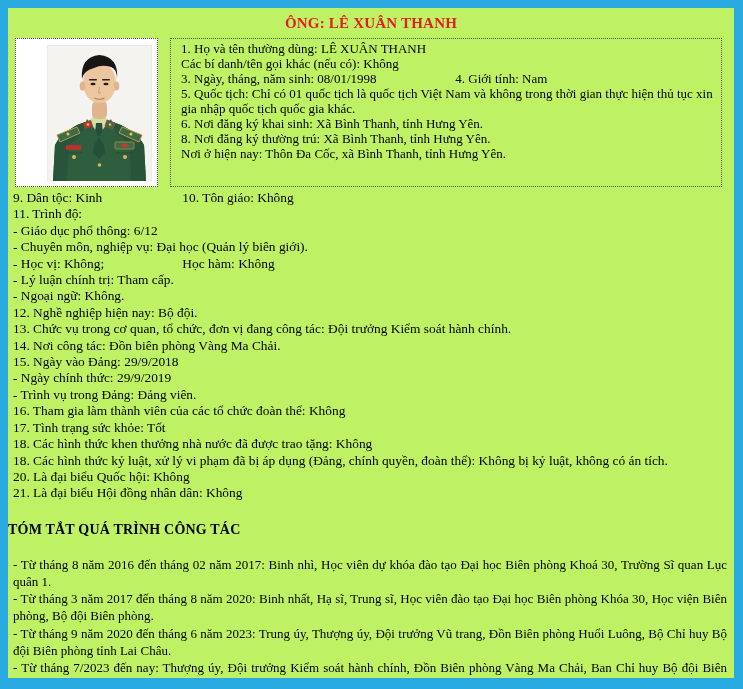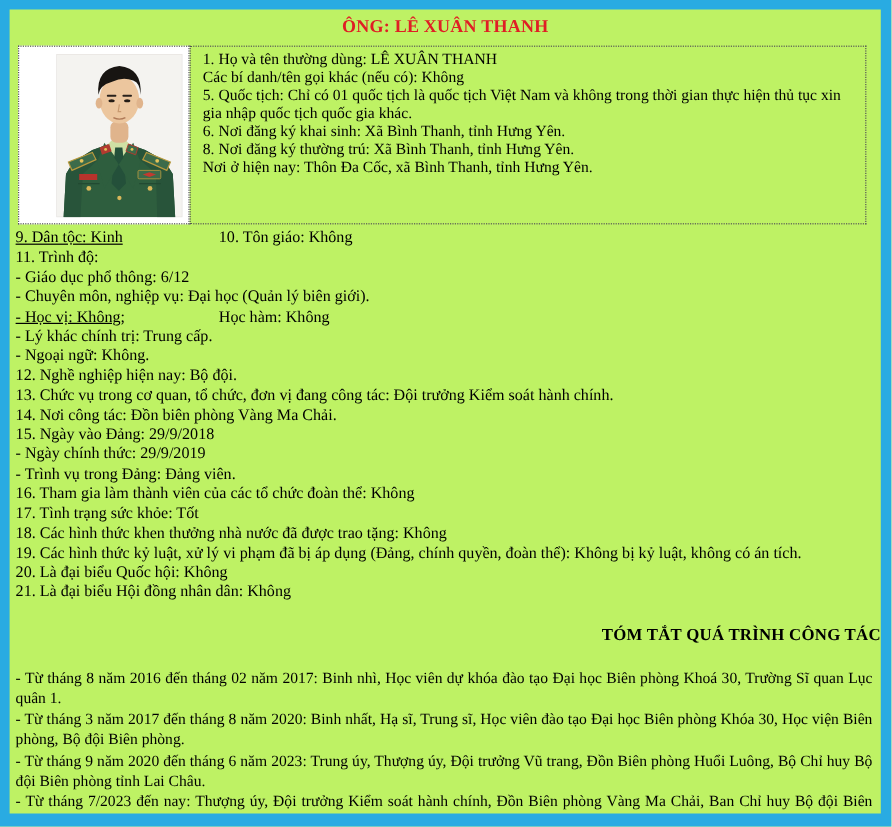--- a/index.html
+++ b/index.html
@@ -6,38 +6,38 @@
   body{width:743px;height:689px;font-family:"Liberation Serif","DejaVu Serif",serif;color:#000;}
   .page{
     box-sizing:border-box;width:743px;height:689px;background:#bef264;
     border:8px solid #29abe2;border-bottom-width:11px;border-right-width:9px;
     position:relative;overflow:hidden;
   }
   .doc-title{
     margin:7px 0 6px 0;text-align:center;
     color:#e01e25;font-weight:bold;font-size:15px;letter-spacing:.2px;
   }
-  .top-section{display:flex;margin:3px 12px 0 7px;gap:0;align-items:stretch;}
+  .top-section{display:flex;margin:3px 12px 0 7px;gap:12px;align-items:stretch;}
   .photo-box{
     box-sizing:border-box;flex:0 0 143px;width:143px;height:149px;
     border:1px dotted #555;position:relative;background:#fff;
   }
   .portrait{position:absolute;left:31px;top:6px;width:105px;height:136px;display:block;}
   .info-box{
     box-sizing:border-box;flex:1;border:1px dotted #555;
     padding:2px 6px 2px 10px;font-size:13px;line-height:15px;height:149px;overflow:hidden;
   }
   .info-line{white-space:nowrap;}
   .info-line.wrap{white-space:normal;}
   .col-birth{display:inline-block;width:271px;}
   .details{margin:3px 8px 0 5px;font-size:13.4px;line-height:16.4px;}
   .details .row{white-space:nowrap;}
-  .col-left{display:inline-block;width:166px;text-decoration:underline;}
+  .col-left{display:inline-block;width:166px;}
   .career-heading{
-    margin:20px 0 0 0;text-align:right;font-weight:bold;font-size:14px;letter-spacing:.2px;
+    margin:20px 0 0 0;text-align:left;font-weight:bold;font-size:14px;letter-spacing:.2px;
   }
   .career{margin:18px 7px 0 5px;font-size:13px;line-height:17.2px;}
   .career p{margin:0;text-align:justify;}
 </style>
 </head>
 <body>
 
 <div class="page">
 
   <div class="doc-title">ÔNG: LÊ XUÂN THANH</div>
@@ -98,51 +98,55 @@
         <circle cx="52.5" cy="120" r="1.8" fill="#d8b75a"></circle>
 
         <path d="M18 108 L36 108" stroke="#224a32" stroke-width="1"></path>
         <path d="M69 108 L87 108" stroke="#224a32" stroke-width="1"></path>
       </svg>
     </div>
 
     <div class="info-box">
       <div class="info-line">1. Họ và tên thường dùng: LÊ XUÂN THANH</div>
       <div class="info-line">Các bí danh/tên gọi khác (nếu có): Không</div>
+      <div class="info-line">
+        <span class="col-birth">3. Ngày, tháng, năm sinh: 08/01/1998</span>
+        <span>4. Giới tính: Nam</span>
+      </div>
       <div class="info-line wrap">5. Quốc tịch: Chỉ có 01 quốc tịch là quốc tịch Việt Nam và không trong thời gian thực hiện thủ tục xin gia nhập quốc tịch quốc gia khác.</div>
       <div class="info-line">6. Nơi đăng ký khai sinh: Xã Bình Thanh, tỉnh Hưng Yên.</div>
       <div class="info-line">8. Nơi đăng ký thường trú: Xã Bình Thanh, tỉnh Hưng Yên.</div>
       <div class="info-line">Nơi ở hiện nay: Thôn Đa Cốc, xã Bình Thanh, tỉnh Hưng Yên.</div>
     </div>
   </div>
 
   <div class="details">
     <div class="row">
       <span class="col-left">9. Dân tộc: Kinh</span>
       <span>10. Tôn giáo: Không</span>
     </div>
     <div class="row">11. Trình độ:</div>
     <div class="row">- Giáo dục phổ thông: 6/12</div>
     <div class="row">- Chuyên môn, nghiệp vụ: Đại học (Quản lý biên giới).</div>
     <div class="row">
       <span class="col-left">- Học vị: Không;</span>
       <span>Học hàm: Không</span>
     </div>
-    <div class="row">- Lý khác chính trị: Trung cấp.</div>
+    <div class="row">- Lý luận chính trị: Tham cấp.</div>
     <div class="row">- Ngoại ngữ: Không.</div>
     <div class="row">12. Nghề nghiệp hiện nay: Bộ đội.</div>
     <div class="row">13. Chức vụ trong cơ quan, tổ chức, đơn vị đang công tác: Đội trưởng Kiểm soát hành chính.</div>
     <div class="row">14. Nơi công tác: Đồn biên phòng Vàng Ma Chải.</div>
     <div class="row">15. Ngày vào Đảng: 29/9/2018</div>
     <div class="row">- Ngày chính thức: 29/9/2019</div>
     <div class="row">- Trình vụ trong Đảng: Đảng viên.</div>
     <div class="row">16. Tham gia làm thành viên của các tổ chức đoàn thể: Không</div>
     <div class="row">17. Tình trạng sức khỏe: Tốt</div>
     <div class="row">18. Các hình thức khen thưởng nhà nước đã được trao tặng: Không</div>
-    <div class="row">19. Các hình thức kỷ luật, xử lý vi phạm đã bị áp dụng (Đảng, chính quyền, đoàn thể): Không bị kỷ luật, không có án tích.</div>
+    <div class="row">18. Các hình thức kỷ luật, xử lý vi phạm đã bị áp dụng (Đảng, chính quyền, đoàn thể): Không bị kỷ luật, không có án tích.</div>
     <div class="row">20. Là đại biểu Quốc hội: Không</div>
     <div class="row">21. Là đại biểu Hội đồng nhân dân: Không</div>
   </div>
 
   <div class="career-heading">TÓM TẮT QUÁ TRÌNH CÔNG TÁC</div>
 
   <div class="career">
     <p>- Từ tháng 8 năm 2016 đến tháng 02 năm 2017: Binh nhì, Học viên dự khóa đào tạo Đại học Biên phòng Khoá 30, Trường Sĩ quan Lục quân 1.</p>
     <p>- Từ tháng 3 năm 2017 đến tháng 8 năm 2020: Binh nhất, Hạ sĩ, Trung sĩ, Học viên đào tạo Đại học Biên phòng Khóa 30, Học viện Biên phòng, Bộ đội Biên phòng.</p>
     <p>- Từ tháng 9 năm 2020 đến tháng 6 năm 2023: Trung úy, Thượng úy, Đội trưởng Vũ trang, Đồn Biên phòng Huổi Luông, Bộ Chỉ huy Bộ đội Biên phòng tỉnh Lai Châu.</p>

